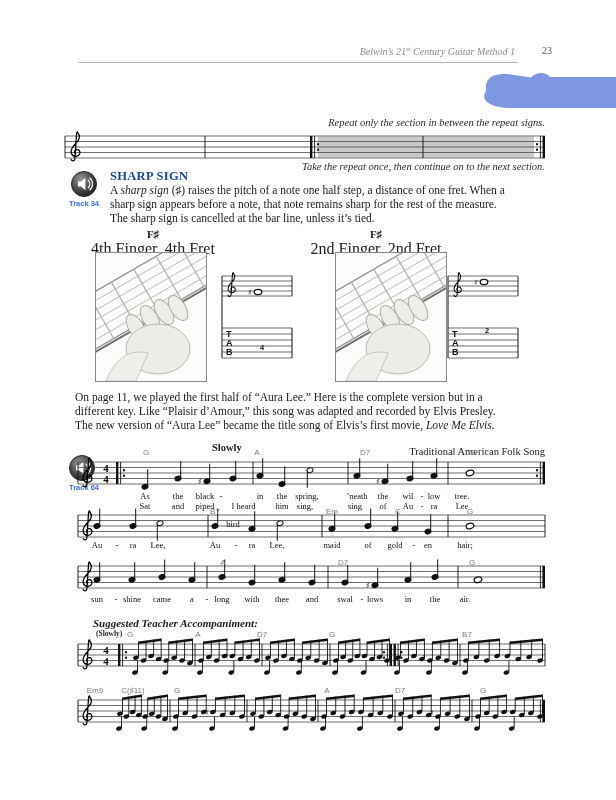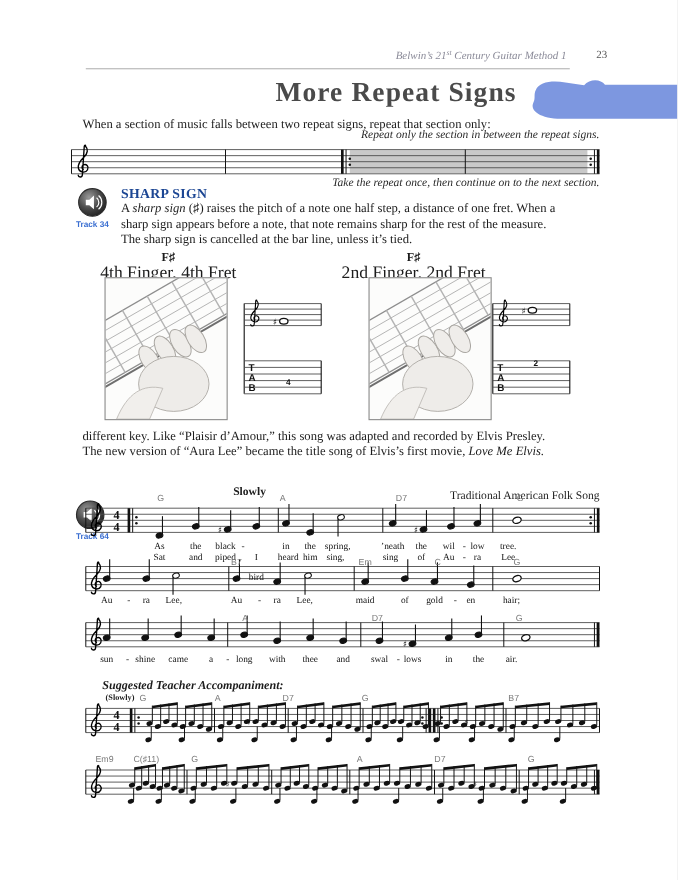--- a/index.html
+++ b/index.html
@@ -39,26 +39,24 @@
 </style>
 </head>
 <body>
 
 <div class="page">
 
   <div class="abs hdr"><span>Belwin’s 21</span><sup>st</sup><span> Century Guitar Method 1</span></div>
   <div class="abs pagenum">23</div>
   <div class="abs hdr-rule"></div>
 
-  <h1 class="abs title">More Repeat Signs</h1>
   <svg class="abs ribbon" width="140" height="46">
     <path d="M140,40 L34,40 C16,40 5,33 9,25 C11,21 9,18 11,14 C14,6 27,5 38,7 L55,9.5 C60,3.5 70,3.5 74,9 L140,9 Z" fill="#7d97e0"></path>
   </svg>
 
-  <div class="abs body-text intro-text">When a section of music falls between two repeat signs, repeat that section only:</div>
   <div class="abs ann ann-top">Repeat only the section in between the repeat signs.</div>
   <div class="abs ann ann-bottom">Take the repeat once, then continue on to the next section.</div>
 
   <svg class="abs" style="left:70px;top:170px" width="28" height="28">
     <defs>
       <radialGradient id="cdg" cx="38%" cy="32%" r="75%">
         <stop offset="0%" stop-color="#9a9a9a"></stop>
           <stop offset="55%" stop-color="#4a4a4a"></stop>
           <stop offset="100%" stop-color="#1e1e1e"></stop>
       </radialGradient>
@@ -127,20 +125,21 @@
       </g>
       <ellipse cx="40" cy="74" rx="7.5" ry="14" transform="rotate(-32 40 74)" fill="#efedea" stroke="#a9a6a1" stroke-width="0.9"></ellipse>
       <ellipse cx="54" cy="65" rx="7.5" ry="14" transform="rotate(-32 54 65)" fill="#efedea" stroke="#a9a6a1" stroke-width="0.9"></ellipse>
       <ellipse cx="68" cy="59" rx="7.5" ry="14" transform="rotate(-32 68 59)" fill="#efedea" stroke="#a9a6a1" stroke-width="0.9"></ellipse>
       <ellipse cx="82" cy="55" rx="7.5" ry="14" transform="rotate(-32 82 55)" fill="#efedea" stroke="#a9a6a1" stroke-width="0.9"></ellipse>
       <ellipse cx="62" cy="96" rx="32" ry="25" fill="#eeece9" stroke="#b2afaa" stroke-width="0.9"></ellipse>
       <path d="M10,128 C20,104 34,96 52,100 L40,128 Z" fill="#f1efec" stroke="#bdbab5" stroke-width="0.8"></path>
     </svg>
 
   <div class="abs body-text" style="left:75px;top:391px">
+    <div>On page 11, we played the first half of “Aura Lee.” Here is the complete version but in a</div>
     <div>different key. Like “Plaisir d’Amour,” this song was adapted and recorded by Elvis Presley.</div>
     <div><span>The new version of “Aura Lee” became the title song of Elvis’s first movie, </span><i>Love Me Elvis.</i></div>
   </div>
 
   <div class="abs tempo" style="left:212px;top:442px">Slowly</div>
   <div class="abs credit">Traditional American Folk Song</div>
 
   <svg class="abs" style="left:68px;top:454px" width="28" height="28">
     <circle cx="14" cy="14" r="12.5" fill="url(#cdg)" stroke="#2a2a2a" stroke-width="1"></circle>
     <path d="M8,11.5 h3.2 l4.2,-3.8 v12.6 l-4.2,-3.8 H8 Z" fill="#ffffff"></path>
@@ -668,21 +667,21 @@
       <span class="lyr" style="left: 357px; top: 491px;">’neath</span>
       <span class="lyr" style="left: 383px; top: 491px;">the</span>
       <span class="lyr" style="left: 408px; top: 491px;">wil</span>
       <span class="lyr" style="left: 422px; top: 491px;">-</span>
       <span class="lyr" style="left: 434px; top: 491px;">low</span>
       <span class="lyr" style="left: 462px; top: 491px;">tree.</span>
       <span class="lyr" style="left: 145px; top: 501px;">Sat</span>
       <span class="lyr" style="left: 178px; top: 501px;">and</span>
       <span class="lyr" style="left: 205px; top: 501px;">piped</span>
       <span class="lyr" style="left: 233px; top: 501px;">I</span>
-      <span class="lyr" style="left: 262px; top: 501px; text-align: right;">heard</span>
+      <span class="lyr" style="left: 246px; top: 501px; text-align: right;">heard</span>
       <span class="lyr" style="left: 282px; top: 501px;">him</span>
       <span class="lyr" style="left: 305px; top: 501px;">sing,</span>
       <span class="lyr" style="left: 355px; top: 501px;">sing</span>
       <span class="lyr" style="left: 383px; top: 501px;">of</span>
       <span class="lyr" style="left: 408px; top: 501px;">Au</span>
       <span class="lyr" style="left: 422px; top: 501px;">-</span>
       <span class="lyr" style="left: 434px; top: 501px;">ra</span>
       <span class="lyr" style="left: 462px; top: 501px;">Lee</span>
       <span class="chord" style="left: 215px; top: 507px;">B7</span>
       <span class="chord" style="left: 332px; top: 507px;">Em</span>

